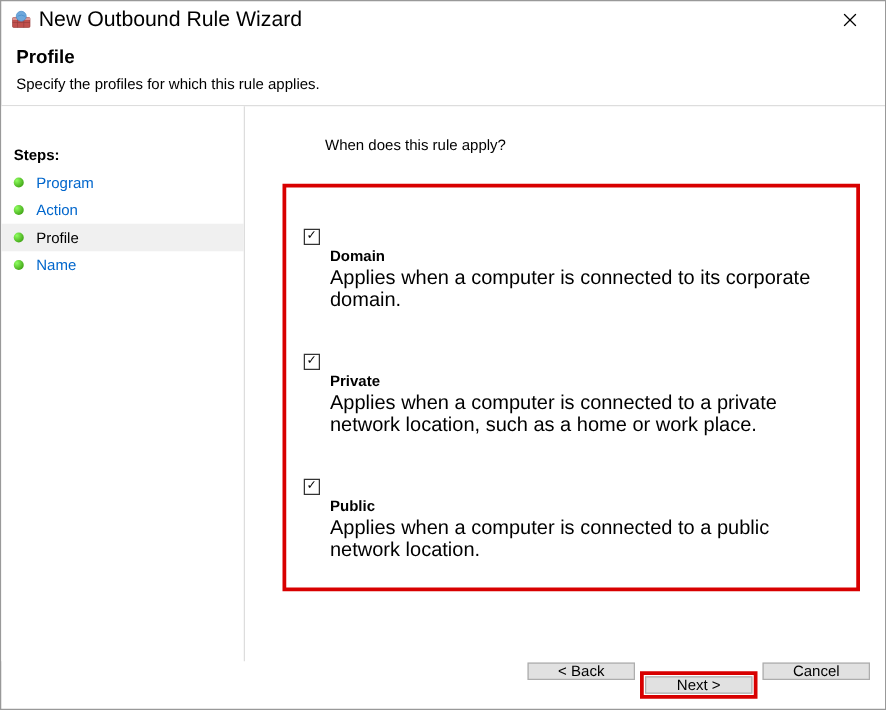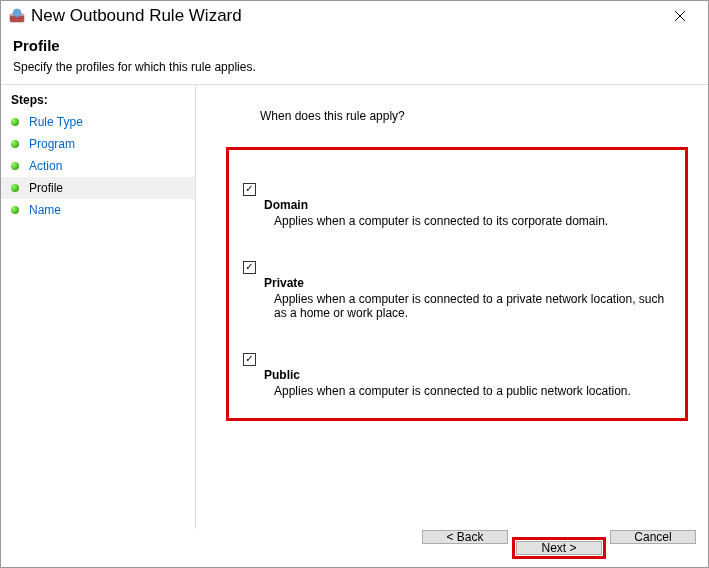--- a/index.html
+++ b/index.html
@@ -49,20 +49,21 @@
   .sidebar {
     width: 195px;
     border-right: 1px solid #ddd;
     background: #fff;
     padding-top: 4px;
   }
   .sidebar-title {
     font-weight: bold;
     padding: 4px 10px;
     font-size: 12px;
+    margin-top: 24px;
   }
   .step {
     display: flex;
     align-items: center;
     padding: 4px 10px;
     height: 22px;
     cursor: pointer;
   }
   .step.current { background: #f0f0f0; }
   .step-dot {
@@ -92,21 +93,21 @@
     border: 1px solid #333;
     display: inline-flex;
     align-items: center;
     justify-content: center;
     margin-right: 8px;
     font-size: 10px;
     line-height: 1;
     cursor: pointer;
   }
   .profile-label { font-weight: bold; font-size: 12px; margin-top: 32px; }
-  .profile-desc { font-size: 12px; margin-left: 31px; margin-top: 2px; color: #000; max-width: 420px; }
+  .profile-desc { font-size: 16px; margin-left: 21px; margin-top: 2px; color: #000; max-width: 420px; }
   .buttons {
     position: absolute;
     bottom: 12px;
     right: 12px;
     display: flex;
     gap: 8px;
     align-items: center;
   }
   .btn {
     width: 86px;
@@ -151,24 +152,20 @@
 
 <div class="header">
   <div class="header-title">Profile</div>
   <div class="header-desc">Specify the profiles for which this rule applies.</div>
 </div>
 
 <div class="main">
   <div class="sidebar">
     <div class="sidebar-title">Steps:</div>
     <div id="steps-container">
-        <div class="step">
-          <span class="step-dot"></span>
-          <span class="step-link">Rule Type</span>
-        </div>
         <div class="step">
           <span class="step-dot"></span>
           <span class="step-link">Program</span>
         </div>
         <div class="step">
           <span class="step-dot"></span>
           <span class="step-link">Action</span>
         </div>
         <div class="step current">
           <span class="step-dot"></span>

